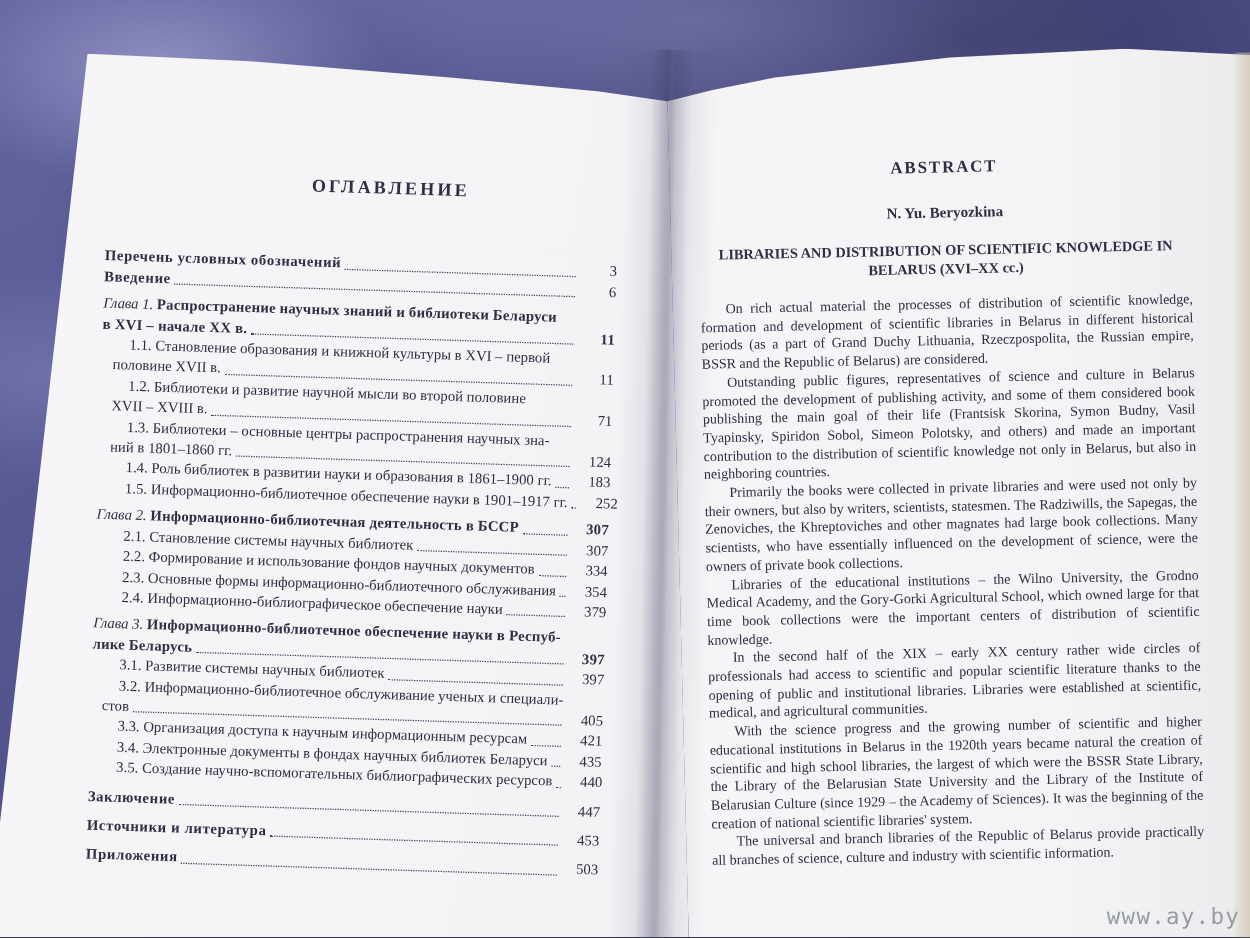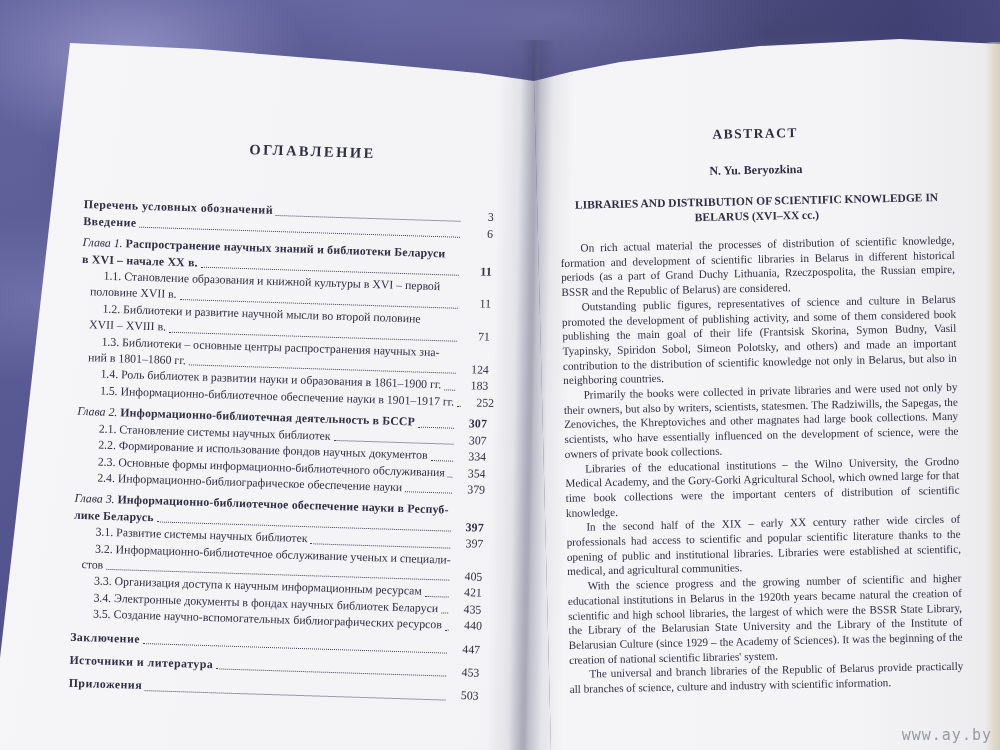--- a/index.html
+++ b/index.html
@@ -49,21 +49,21 @@
   
   .abs-block{position:absolute;left:558px;top:130px;width:394px;
     transform:rotate(-1.2deg);transform-origin:0 0;color:#2e2e44;}
   .abs-heading{text-align:center;font-weight:bold;font-size:13.5px;letter-spacing:1.5px;margin-bottom:21px;}
   .abs-author{text-align:center;font-weight:bold;font-size:12px;margin-bottom:16px;}
   .abs-title{text-align:center;font-weight:bold;font-size:11.5px;line-height:15px;
     max-width:384px;margin:0 auto 13px auto;}
   .abs-paras p{margin:0;font-size:11.2px;line-height:14.7px;text-align:justify;text-indent:20px;}
   
   .watermark{position:absolute;right:8px;bottom:6px;
-    font-family:"DejaVu Sans Mono",monospace;font-size:15px;letter-spacing:1px;
+    font-family:"DejaVu Sans Mono",monospace;font-size:18px;letter-spacing:1px;
     color:rgba(140,146,155,.9);}
 </style>
 </head>
 <body>
 
 <div class="scene">
   <div class="fabric"></div>
   <div class="page left"></div>
   <div class="page right"></div>
   <div class="gutter"></div>

